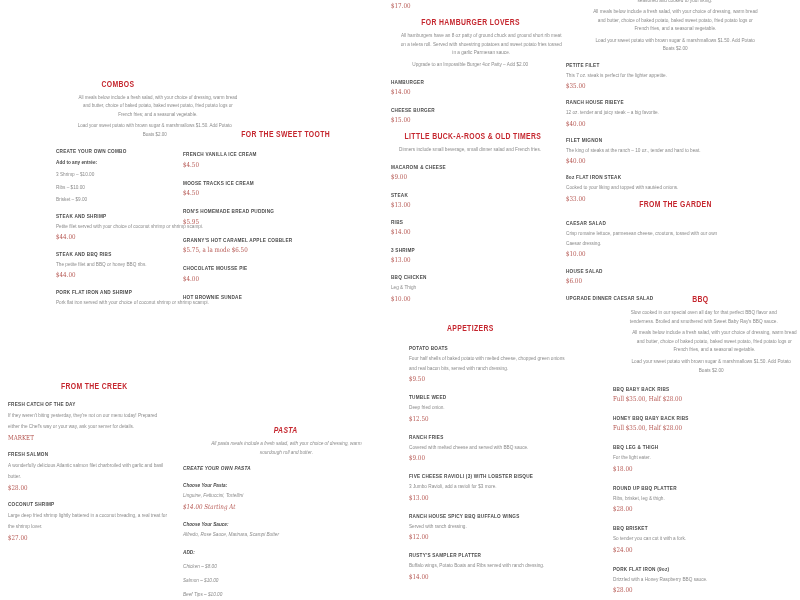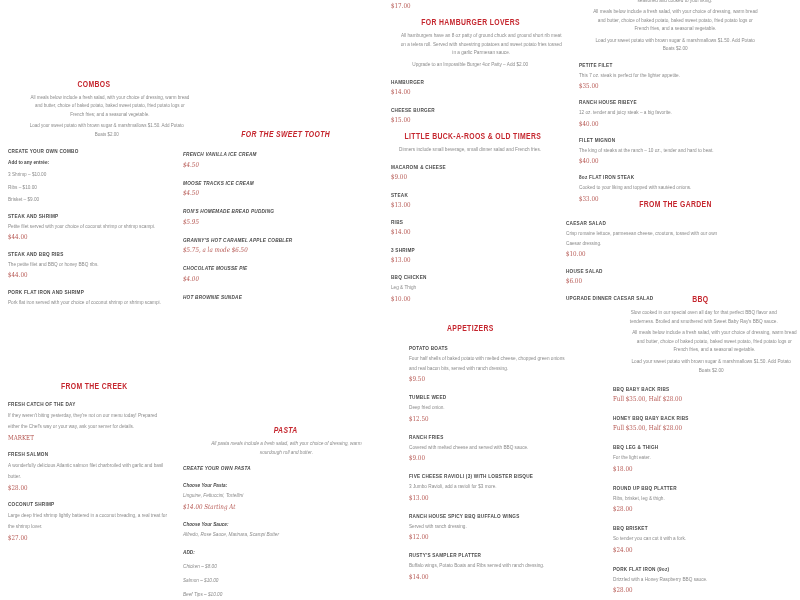--- a/index.html
+++ b/index.html
@@ -4,23 +4,23 @@
 <style>
   html,body{margin:0;padding:0;background:#ffffff;}
   #page{position:relative;width:800px;height:600px;overflow:hidden;background:#ffffff;
         font-family:"Liberation Sans",sans-serif;}
   .col{position:absolute;top:0;height:448px;}
   #col1{left:8px;width:172px;}
   #col2{left:183px;width:206px;}
   #col3{left:378px;width:185px;}
   #col4{left:558px;width:234px;}
   .sec{position:absolute;left:0;right:0;}
-  #sec-combos{top:78px;}
+  #sec-combos{top:78px;margin-left:48px;}
   #sec-creek{top:380px;}
-  #sec-sweet{top:128px;font-style:italic;}
+  #sec-sweet{top:128px;}
   #sec-pasta{top:424px;font-style:italic;}
   #sec-cutprice{top:0px;}
   #sec-burgers{top:16px;}
   #sec-buckaroos{top:130px;}
   #sec-appetizers{top:290px;margin-top:32px;}
   #sec-steaks{top:-4px;}
   #sec-garden{top:198px;}
   #sec-bbq{top:293px;left:40px;margin-left:11px;}
 
   .sec-title{color:var(--accent);font-weight:bold;font-size:9.5px;letter-spacing:.5px;
@@ -54,21 +54,21 @@
   #sec-pasta .mi-h{margin-top:8px;}
   #sec-pasta .mi-sh{margin-top:9px;}
   #sec-pasta .mi-add{margin-top:7px;}
   #sec-cutprice .mi-p{margin-left:13px;margin-top:2px;}
   #sec-burgers .blocks{margin-left:13px;}
   #sec-burgers .mi-h{margin-top:10px;}
   #sec-buckaroos .blocks{margin-left:13px;}
   #sec-buckaroos .mi-h{margin-top:9.5px;}
   #sec-appetizers .blocks{margin-left:31px;}
   #sec-appetizers .mi-h{margin-top:10px;}
-  #sec-steaks .blocks{margin-left:21px;}
+  #sec-steaks .blocks{margin-left:8px;}
   #sec-steaks .mi-h{margin-top:8px;}
   #sec-garden .blocks{margin-left:8px;}
   #sec-garden .mi-h{margin-top:9px;}
   #sec-bbq .blocks{margin-left:4px;}
   #sec-bbq .mi-h{margin-top:11px;}
 </style>
 </head>
 <body>
 
 <div id="page" style="--accent: #c5262e; --price: #b65853; background: rgb(255, 255, 255);">

